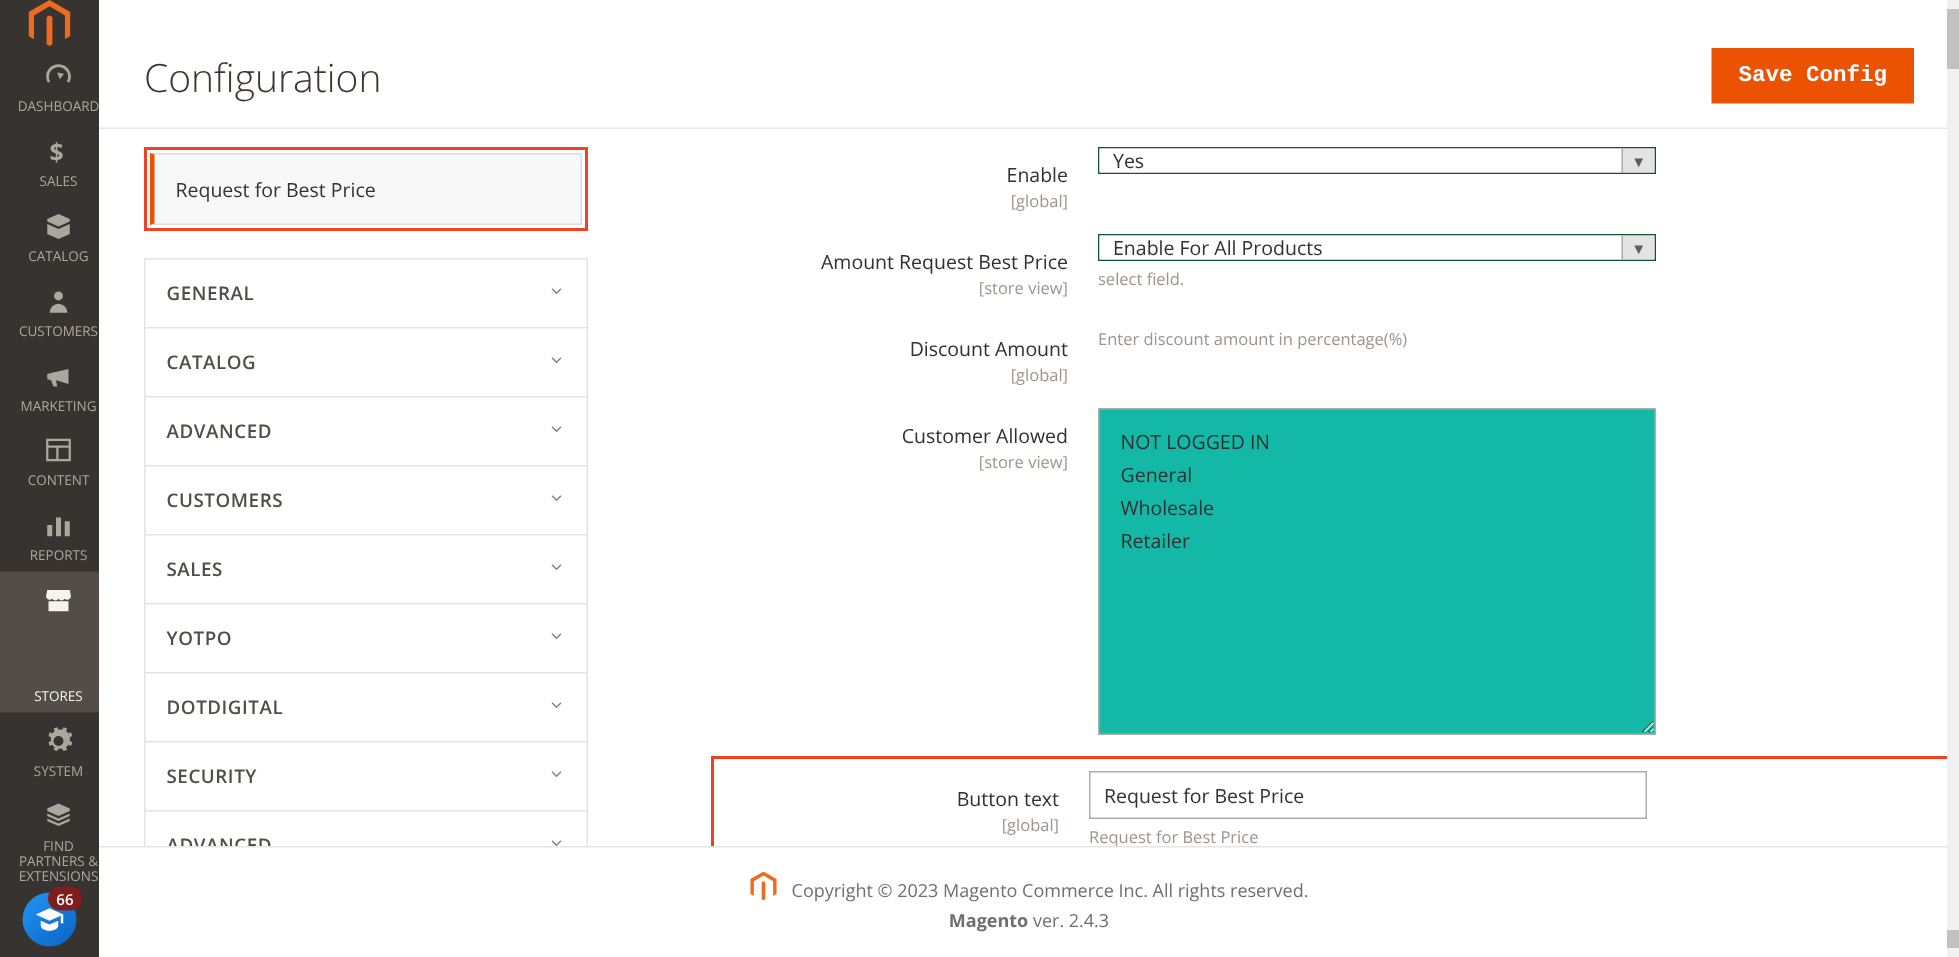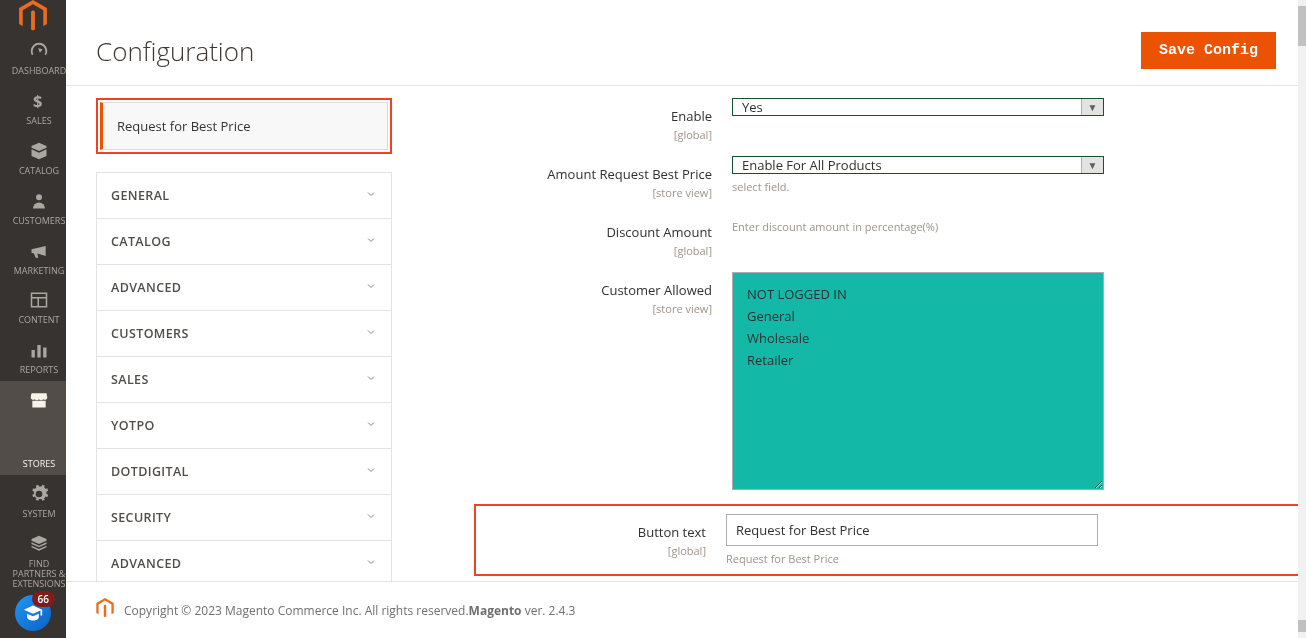--- a/index.html
+++ b/index.html
@@ -39,21 +39,21 @@
 .select-wrap { display:flex; border:1px solid #14532d; height:18px; }
 .select-val { flex:1; padding:0 9px; display:flex; align-items:center; font-size:13px; color:#303030; background:#fff; }
 .select-arr { width:22px; background:#e3e3e3; display:flex; align-items:center; justify-content:center; border-left:1px solid #adadad; cursor:pointer; color:#5e5e5e; font-size:10px; }
 .txtf { width:100%; height:32px; border:1px solid #adadad; padding:0 9px; font-size:13px; color:#303030; }
 .hint { font-size:11px; color:#9e948a; margin-top:5px; }
 .multisel { width:100%; height:218px; border:1px solid #adadad; padding:10px 14px; font-size:13px; color:#303030; line-height:1.7; resize:both; overflow:auto; background:#14b8a6; }
 .multisel div { cursor:pointer; }
 .hi-row { border:2px solid #ef4123; padding:8px 0 8px 0; margin-left:-8px; margin-right:-46px; }
 .hi-row .frow { margin-bottom:0; }
 
-.footer { margin-left:66px; border-top:1px solid #e5e5e5; padding:16px 30px; display:flex; align-items:center; justify-content:flex-start; font-size:12px; color:#6f6f6f; position:fixed; bottom:0; left:0; right:0; background:#fff; }
+.footer { margin-left:66px; border-top:1px solid #e5e5e5; padding:16px 30px; display:flex; align-items:center; justify-content:space-between; font-size:12px; color:#6f6f6f; position:fixed; bottom:0; left:0; right:0; background:#fff;flex-direction:column; }
 .footer .fl { display:flex; align-items:center; gap:10px; }
 .footer .m-logo svg { fill:#ed6b1f; }
 .footer .fr { text-align:right; }
 .scrb { position:fixed; right:0; top:0; bottom:0; width:8px; background:#f1f1f1; }
 .scrb-th { position:absolute; right:0; top:6px; width:8px; height:40px; background:#c1c1c1; }
 .scrb-th2 { position:absolute; right:0; bottom:6px; width:8px; height:12px; background:#c1c1c1; }
 </style>
 </head>
 <body>
 

